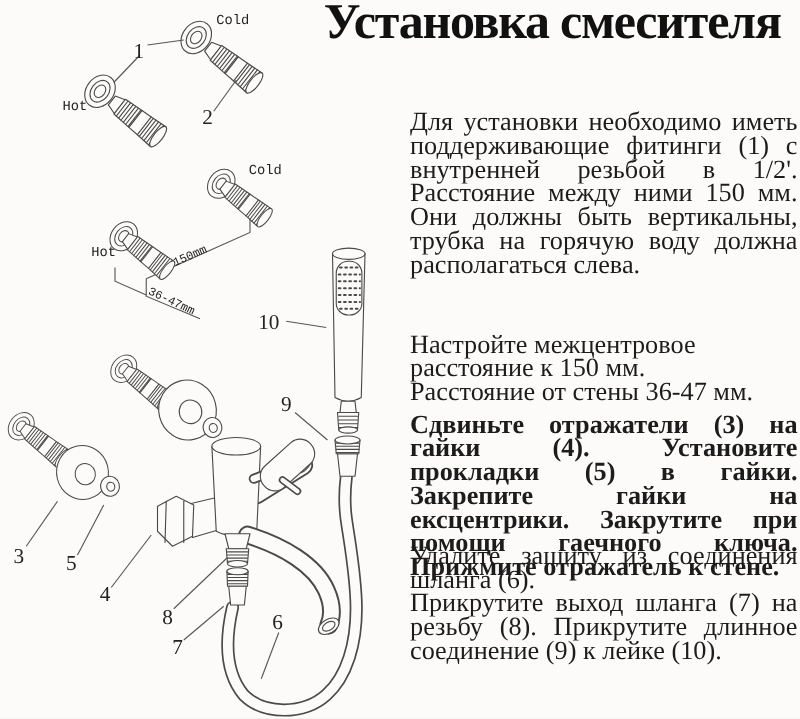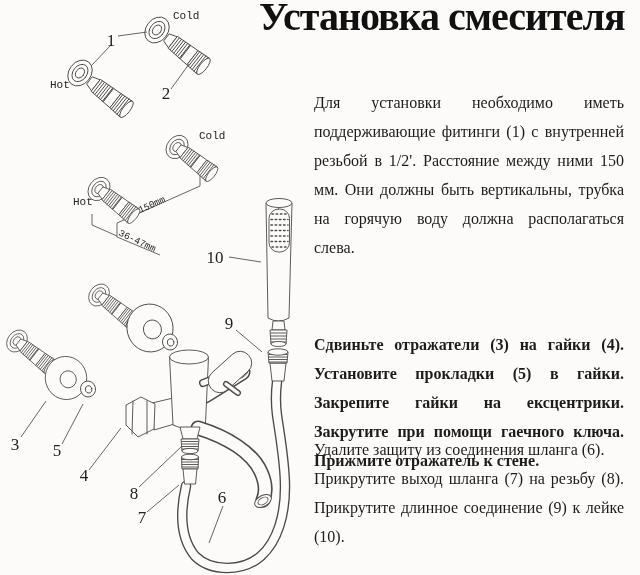--- a/index.html
+++ b/index.html
@@ -7,22 +7,22 @@
     position:relative; width:640px; height:575px; margin:0 auto;
     background:#fcfbf9; overflow:hidden;
     font-family:"Liberation Serif", serif; color:#1c1c1c;
   }
   .title {
     position:absolute; left:259px; top:-7px; margin:0;
     font-size:40px; font-weight:bold; letter-spacing:-1px;
     color:#111; white-space:nowrap;
   }
   .para {
-    position:absolute; left:314px; width:310px;
-    font-size:16px; line-height:29px;
+    position:absolute; left:328px; width:310px;
+    font-size:21px; line-height:19px;
   }
   .j   { text-align:justify; }
   .pre { white-space:pre-line; }
   .p1 { top:88px; }
   .p2 { top:203px; }
   .p3 { top:266px; }
   .p4 { top:330px;font-weight:bold; }
   .p5 { top:435px; }
   svg.diagram { position:absolute; left:0; top:0; }
   .sf { fill:#fcfbf9; stroke:#4a4a4a; stroke-width:0.9; stroke-linejoin:round; }
@@ -36,20 +36,22 @@
   .dots { stroke:#4a4a4a; stroke-width:1.6; stroke-linecap:round; stroke-dasharray:1.4 2.8; fill:none; }
 </style>
 </head>
 <body>
 
 <div class="page">
 
   <h1 class="title">Установка смесителя</h1>
 
   <div class="para p1 j">Для установки необходимо иметь поддерживающие фитинги (1) с внутренней резьбой в 1/2'. Расстояние между ними 150 мм. Они должны быть вертикальны, трубка на горячую воду должна располагаться слева.</div>
+  <div class="para p3 pre">Настройте межцентровое расстояние к 150 мм.
+Расстояние от стены 36-47 мм.</div>
   <div class="para p4 j">Сдвиньте отражатели (3) на гайки (4). Установите прокладки (5) в гайки. Закрепите гайки на ексцентрики. Закрутите при помощи гаечного ключа. Прижмите отражатель к стене.</div>
   <div class="para p5 pre j">Удалите защиту из соединения шланга (6).
 Прикрутите выход шланга (7) на резьбу (8). Прикрутите длинное соединение (9) к лейке (10).</div>
 
   <svg class="diagram" width="640" height="575" viewBox="0 0 640 575">
 
     <defs>
       <g id="ringsym">
         <ellipse class="sf" rx="11" ry="14"></ellipse>
         <ellipse class="so" rx="7" ry="9.5"></ellipse>

